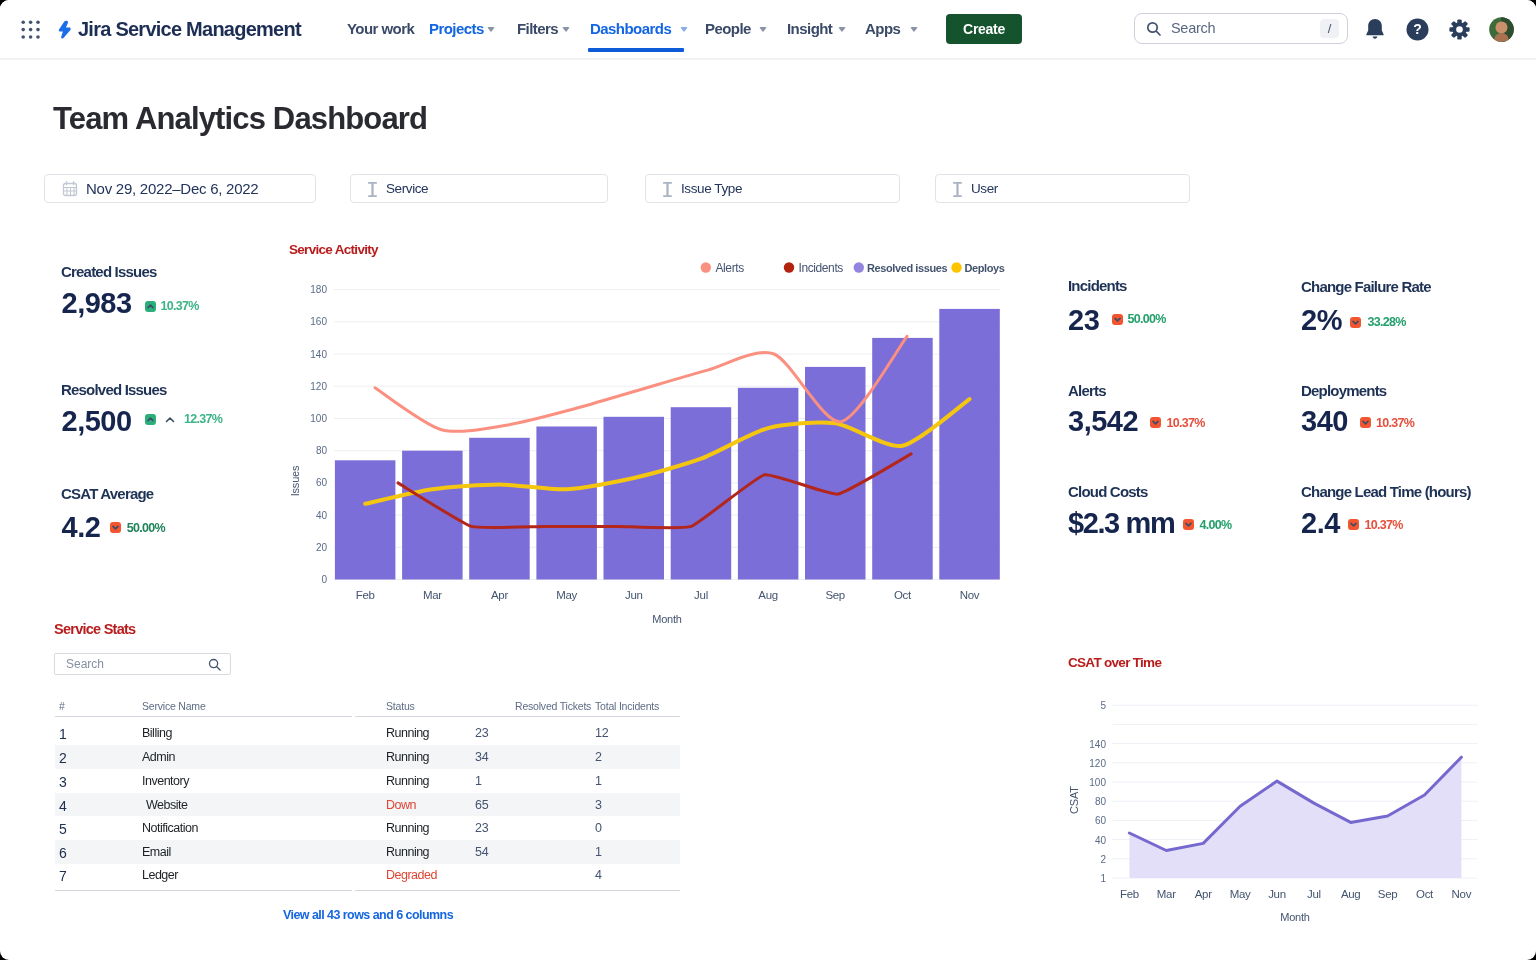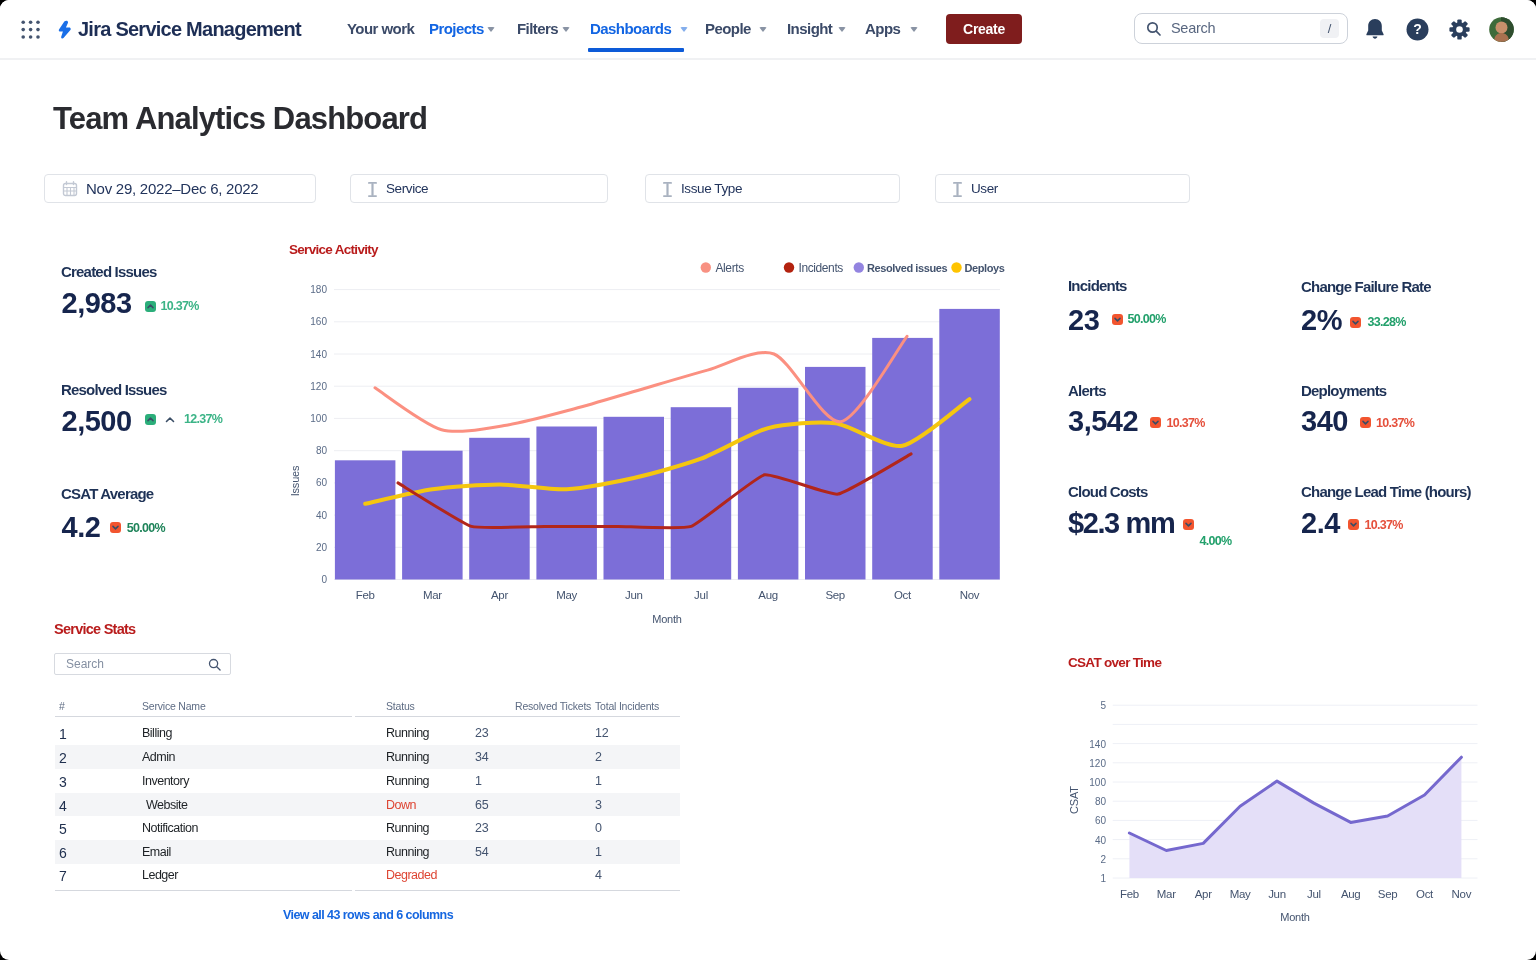--- a/index.html
+++ b/index.html
@@ -8,21 +8,21 @@
   #app { position:relative; width:1536px; height:960px; background:#fff; border-radius:9px; overflow:hidden; }
   .abs { position:absolute; }
   
   #hdr { position:absolute; left:0; top:0; width:1536px; height:60px; background:#fff; border-bottom:2px solid #F0F1F3; }
   .navtxt { position:absolute; top:0; height:58px; line-height:58px; font-size:15px; font-weight:bold; color:#3B4A68; letter-spacing:-0.55px; }
   .navblue { color:#1265E3;text-align:right; }
   .chev { position:absolute; top:27px; width:0; height:0; border-left:4.5px solid transparent; border-right:4.5px solid transparent; border-top:5.5px solid #8993A4; border-radius:2px; }
   .chevblue { border-top-color:#84AEEC; }
   #brandtxt { position:absolute; left:78px; top:0; height:58px; line-height:58px; font-size:20px; font-weight:bold; color:#1D2E55; letter-spacing:-0.75px; }
   #dashline { position:absolute; left:588px; top:48px; width:96px; height:4px; background:#0D5BD8; border-radius:1px; }
-  #createbtn { position:absolute; left:946px; top:14px; width:76px; height:30px; background:#7f1d1d; border-radius:4px; color:#fff; font-size:14px; font-weight:bold; text-align:center; line-height:30px; letter-spacing:-0.3px; }
+  #createbtn { position:absolute; left:946px; top:14px; width:76px; height:30px; background:#14532d; border-radius:4px; color:#fff; font-size:14px; font-weight:bold; text-align:center; line-height:30px; letter-spacing:-0.3px; }
   #searchbox { position:absolute; left:1134px; top:13px; width:214px; height:31px; border:1.5px solid #CDD2DA; border-radius:8px; }
   #searchph { position:absolute; left:36px; top:0; height:28px; line-height:28px; font-size:14.5px; color:#596780; letter-spacing:-0.3px; }
   #slashchip { position:absolute; right:8px; top:4.5px; width:19px; height:19px; background:#F0F1F4; border-radius:4px; color:#44546F; font-size:13px; text-align:center; line-height:19px; }
   
   .fbox { position:absolute; top:174px; height:29px; border:1px solid #E0E3E8; border-radius:4px; }
   .fbox .ftxt { position:absolute; left:35px; top:0; height:27px; line-height:27px; font-size:13.5px; color:#22345C; letter-spacing:-0.4px; }
   
   #h1 { position:absolute; left:53px; top:101px; font-size:31px; font-weight:700; color:#2A2B30; letter-spacing:-0.85px; }
   .cardlabel { position:absolute; font-size:15px; font-weight:bold; color:#1E3256; letter-spacing:-0.8px; }
   .bignum { position:absolute; font-size:29px; font-weight:700; color:#16254D; letter-spacing:-0.5px; }
@@ -237,21 +237,21 @@
     </div>
   <div class="pct pct-red" style="left:1376px; top:415.5px;">10.37%</div>
 
   <div class="cardlabel" style="left:1068px; top:483px;">Cloud Costs</div>
   <div class="bignum" style="left:1068px; top:506.7px; letter-spacing:-1.4px;">$2.3 mm</div>
   <div class="badge badge-r" style="left:1183px; top:519px;">
       <svg width="11" height="11" viewBox="0 0 11 11" fill="none" stroke="#3A4E66" stroke-width="1.6" stroke-linecap="round" stroke-linejoin="round">
         <path d="M3 4.4 L5.5 6.8 L8 4.4"></path>
       </svg>
     </div>
-  <div class="pct pct-mgreen" style="left:1199.5px; top:517.5px;margin-top:16px;">4.00%</div>
+  <div class="pct pct-mgreen" style="left:1199.5px; top:517.5px;">4.00%</div>
 
   <div class="cardlabel" style="left:1301px; top:483px;">Change Lead Time (hours)</div>
   <div class="bignum" style="left:1301px; top:506.7px;">2.4</div>
   <div class="badge badge-r" style="left:1348px; top:519px;">
       <svg width="11" height="11" viewBox="0 0 11 11" fill="none" stroke="#3A4E66" stroke-width="1.6" stroke-linecap="round" stroke-linejoin="round">
         <path d="M3 4.4 L5.5 6.8 L8 4.4"></path>
       </svg>
     </div>
   <div class="pct pct-red" style="left:1364.5px; top:517.5px;">10.37%</div>
 

